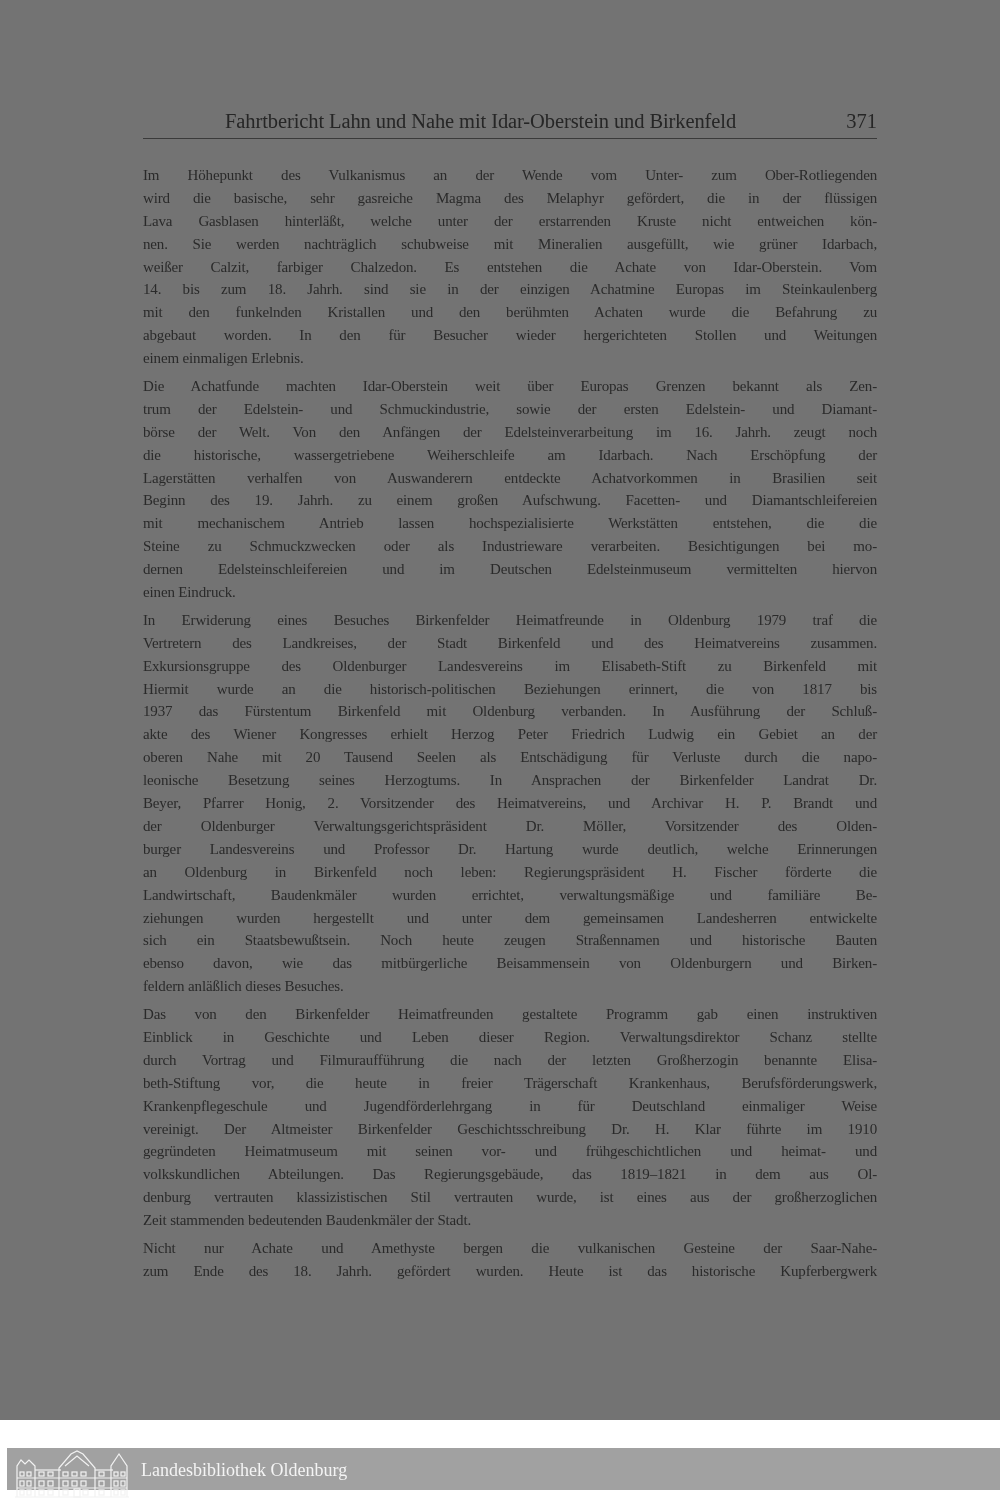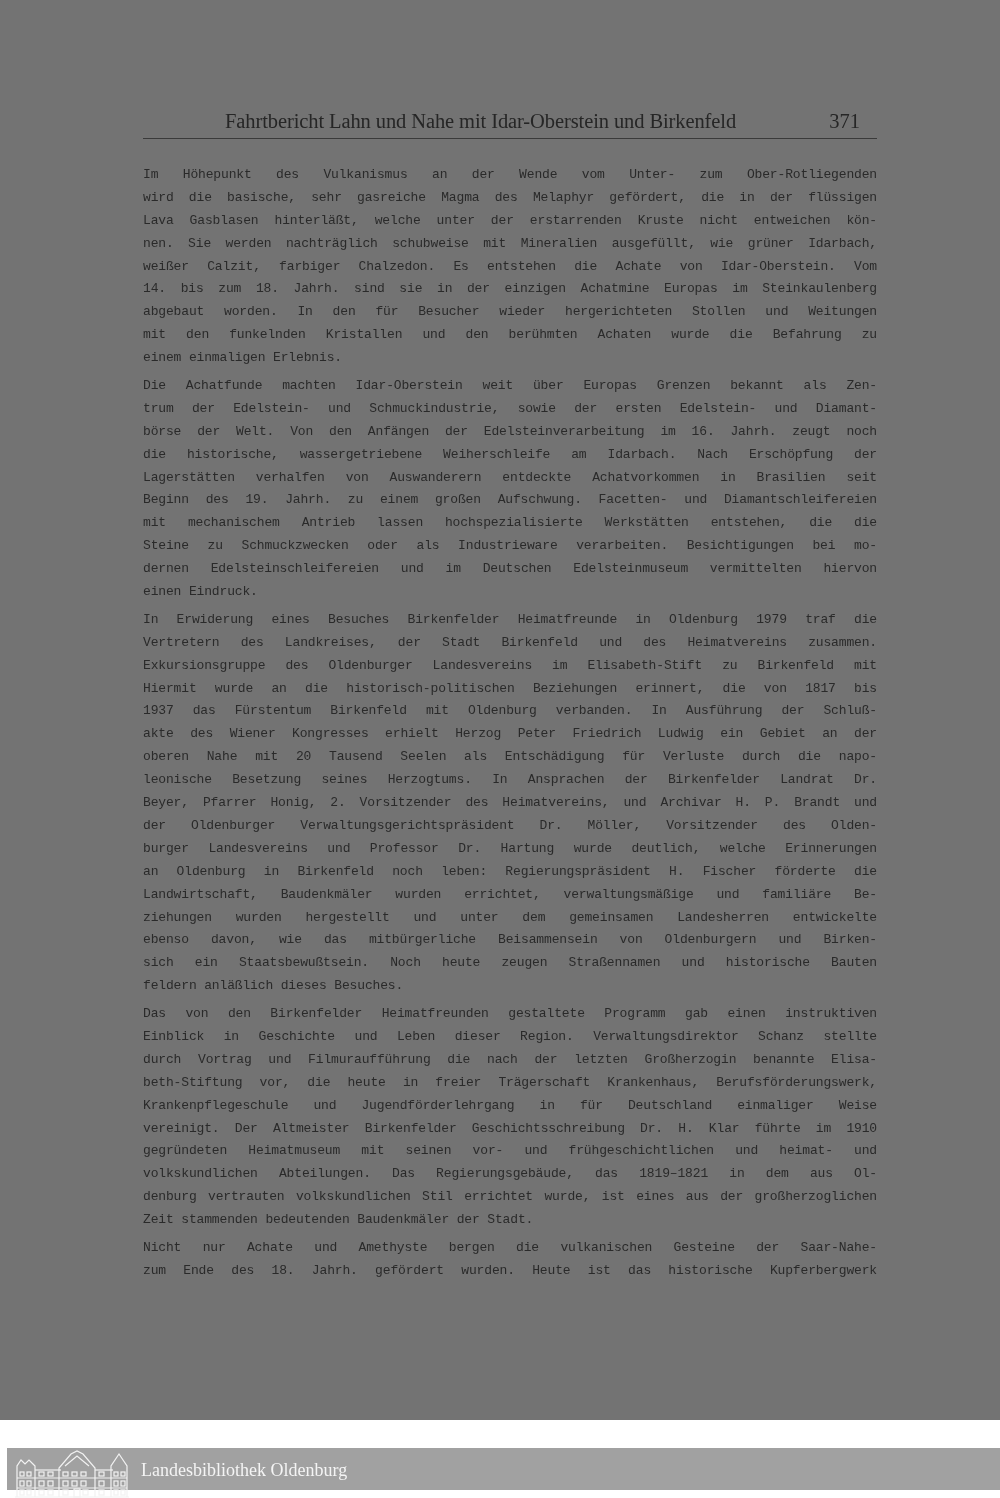--- a/index.html
+++ b/index.html
@@ -34,46 +34,45 @@
       position: absolute;
       left: 82px;
       top: 4px;
       font-size: 20.5px;
       letter-spacing: -0.1px;
       color: #262626;
       white-space: nowrap;
     }
     .page-number {
       position: absolute;
-      right: 17px;
+      right: 0px;
       top: 4px;
       font-size: 20.5px;
       color: #262626;
     }
     .body-text {
       position: absolute;
       left: 143px;
       top: 164px;
       width: 734px;
     }
     .para {
       margin: 0 0 5px 0;
     }
     .line {
       display: block;
-      font-size: 13px;
+      font-size: 15px;
       line-height: 22.9px;
       height: 22.9px;
       text-align: justify;
       text-align-last: justify;
       white-space: nowrap;
       overflow: visible;
       letter-spacing: -0.15px;
       word-spacing: 0px;
-      font-family: Liberation Mono, monospace;
     }
     .line.last {
       text-align-last: left;
     }
 
     .footer-bar {
       position: absolute;
       left: 7px;
       top: 1448px;
       width: 1000px;
@@ -107,22 +106,22 @@
   </div>
 
   <div class="body-text" id="body-text">
       <div class="para">
         <span class="line">Im Höhepunkt des Vulkanismus an der Wende vom Unter- zum Ober-Rotliegenden</span>
         <span class="line">wird die basische, sehr gasreiche Magma des Melaphyr gefördert, die in der flüssigen</span>
         <span class="line">Lava Gasblasen hinterläßt, welche unter der erstarrenden Kruste nicht entweichen kön-</span>
         <span class="line">nen. Sie werden nachträglich schubweise mit Mineralien ausgefüllt, wie grüner Idarbach,</span>
         <span class="line">weißer Calzit, farbiger Chalzedon. Es entstehen die Achate von Idar-Oberstein. Vom</span>
         <span class="line">14. bis zum 18. Jahrh. sind sie in der einzigen Achatmine Europas im Steinkaulenberg</span>
+        <span class="line">mit den funkelnden Kristallen und den berühmten Achaten wurde die Befahrung zu</span>
         <span class="line">abgebaut worden. In den für Besucher wieder hergerichteten Stollen und Weitungen</span>
-        <span class="line">mit den funkelnden Kristallen und den berühmten Achaten wurde die Befahrung zu</span>
         <span class="line last">einem einmaligen Erlebnis.</span>
       </div>
       <div class="para">
         <span class="line">Die Achatfunde machten Idar-Oberstein weit über Europas Grenzen bekannt als Zen-</span>
         <span class="line">trum der Edelstein- und Schmuckindustrie, sowie der ersten Edelstein- und Diamant-</span>
         <span class="line">börse der Welt. Von den Anfängen der Edelsteinverarbeitung im 16. Jahrh. zeugt noch</span>
         <span class="line">die historische, wassergetriebene Weiherschleife am Idarbach. Nach Erschöpfung der</span>
         <span class="line">Lagerstätten verhalfen von Auswanderern entdeckte Achatvorkommen in Brasilien seit</span>
         <span class="line">Beginn des 19. Jahrh. zu einem großen Aufschwung. Facetten- und Diamantschleifereien</span>
         <span class="line">mit mechanischem Antrieb lassen hochspezialisierte Werkstätten entstehen, die die</span>
@@ -138,34 +137,34 @@
         <span class="line">1937 das Fürstentum Birkenfeld mit Oldenburg verbanden. In Ausführung der Schluß-</span>
         <span class="line">akte des Wiener Kongresses erhielt Herzog Peter Friedrich Ludwig ein Gebiet an der</span>
         <span class="line">oberen Nahe mit 20 Tausend Seelen als Entschädigung für Verluste durch die napo-</span>
         <span class="line">leonische Besetzung seines Herzogtums. In Ansprachen der Birkenfelder Landrat Dr.</span>
         <span class="line">Beyer, Pfarrer Honig, 2. Vorsitzender des Heimatvereins, und Archivar H. P. Brandt und</span>
         <span class="line">der Oldenburger Verwaltungsgerichtspräsident Dr. Möller, Vorsitzender des Olden-</span>
         <span class="line">burger Landesvereins und Professor Dr. Hartung wurde deutlich, welche Erinnerungen</span>
         <span class="line">an Oldenburg in Birkenfeld noch leben: Regierungspräsident H. Fischer förderte die</span>
         <span class="line">Landwirtschaft, Baudenkmäler wurden errichtet, verwaltungsmäßige und familiäre Be-</span>
         <span class="line">ziehungen wurden hergestellt und unter dem gemeinsamen Landesherren entwickelte</span>
+        <span class="line">sich ein Staatsbewußtsein. Noch heute zeugen Straßennamen und historische Bauten</span>
         <span class="line">ebenso davon, wie das mitbürgerliche Beisammensein von Oldenburgern und Birken-</span>
-        <span class="line">sich ein Staatsbewußtsein. Noch heute zeugen Straßennamen und historische Bauten</span>
         <span class="line last">feldern anläßlich dieses Besuches.</span>
       </div>
       <div class="para">
         <span class="line">Das von den Birkenfelder Heimatfreunden gestaltete Programm gab einen instruktiven</span>
         <span class="line">Einblick in Geschichte und Leben dieser Region. Verwaltungsdirektor Schanz stellte</span>
         <span class="line">durch Vortrag und Filmuraufführung die nach der letzten Großherzogin benannte Elisa-</span>
         <span class="line">beth-Stiftung vor, die heute in freier Trägerschaft Krankenhaus, Berufsförderungswerk,</span>
         <span class="line">Krankenpflegeschule und Jugendförderlehrgang in für Deutschland einmaliger Weise</span>
         <span class="line">vereinigt. Der Altmeister Birkenfelder Geschichtsschreibung Dr. H. Klar führte im 1910</span>
         <span class="line">gegründeten Heimatmuseum mit seinen vor- und frühgeschichtlichen und heimat- und</span>
         <span class="line">volkskundlichen Abteilungen. Das Regierungsgebäude, das 1819–1821 in dem aus Ol-</span>
-        <span class="line">denburg vertrauten volkskundlichen Stil errichtet wurde, ist eines aus der großherzoglichen</span>
+        <span class="line">denburg vertrauten klassizistischen Stil vertrauten wurde, ist eines aus der großherzoglichen</span>
         <span class="line last">Zeit stammenden bedeutenden Baudenkmäler der Stadt.</span>
       </div>
       <div class="para">
         <span class="line">Nicht nur Achate und Amethyste bergen die vulkanischen Gesteine der Saar-Nahe-</span>
         <span class="line">zum Ende des 18. Jahrh. gefördert wurden. Heute ist das historische Kupferbergwerk</span>
       </div>
     </div>
 </div>
 
 <div class="footer-bar" style="background: rgb(161, 161, 161);">

